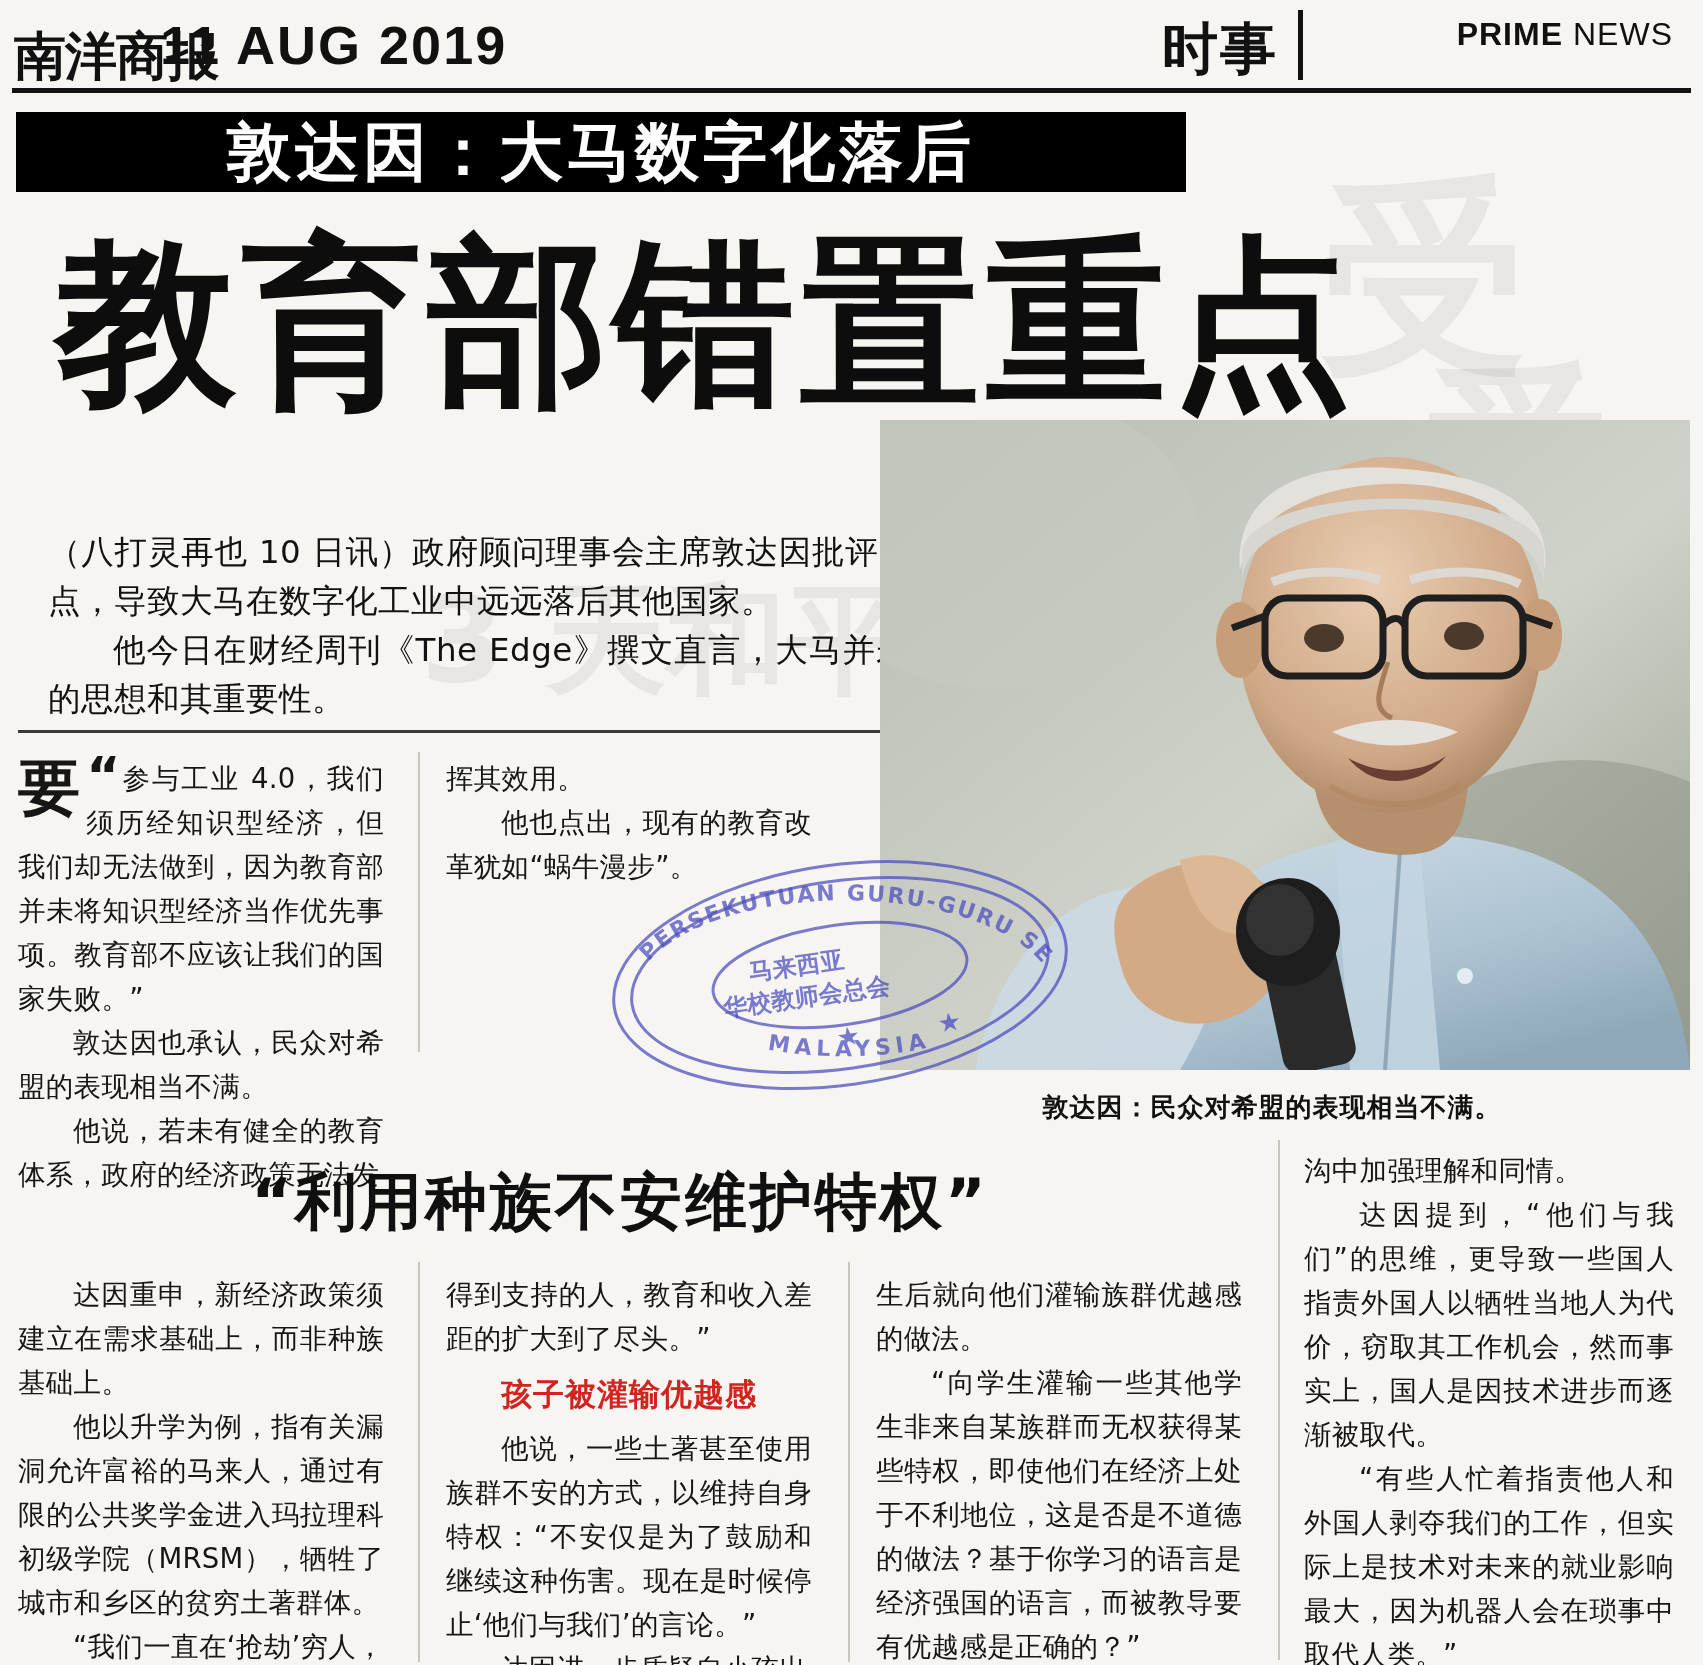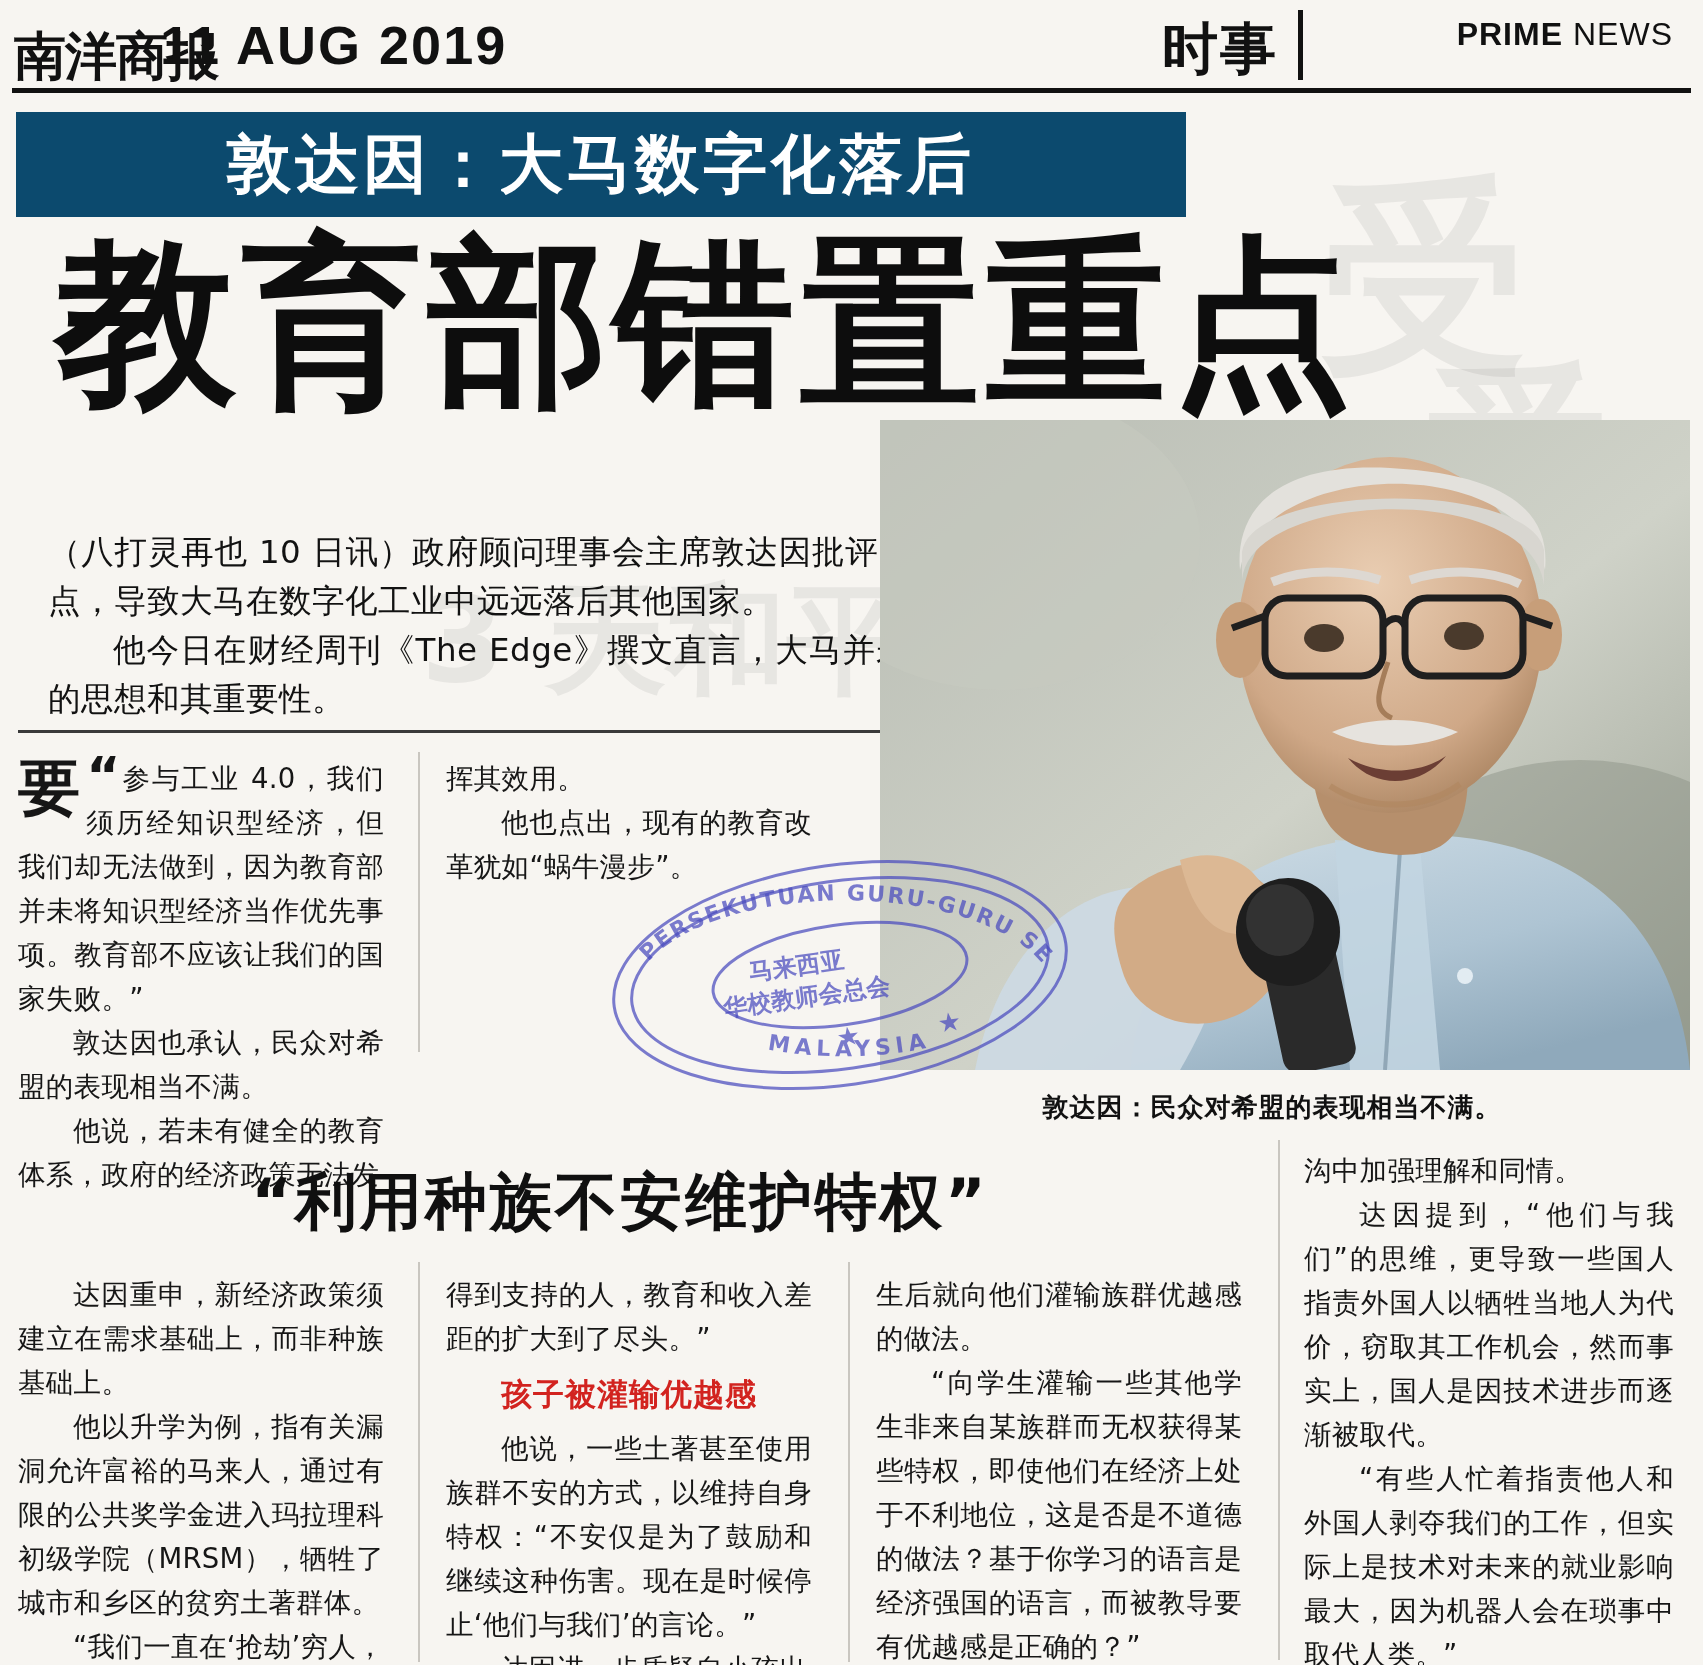--- a/index.html
+++ b/index.html
@@ -84,22 +84,22 @@
     position: absolute;
     left: 12px; top: 88px;
     width: 1679px; height: 5px;
     background: #111;
   }
 
   
   .kicker {
     position: absolute;
     left: 16px; top: 112px;
-    width: 1170px; height: 105px;
-    background: #0c4a6e;
+    width: 1170px; height: 80px;
+    background: #000000;
     color: #fff;
     display: flex;
     align-items: center;
     justify-content: center;
   }
   .kicker span {
     font-size: 64px;
     font-weight: bold;
     letter-spacing: 4px;
     font-family: "DejaVu Sans", sans-serif;

